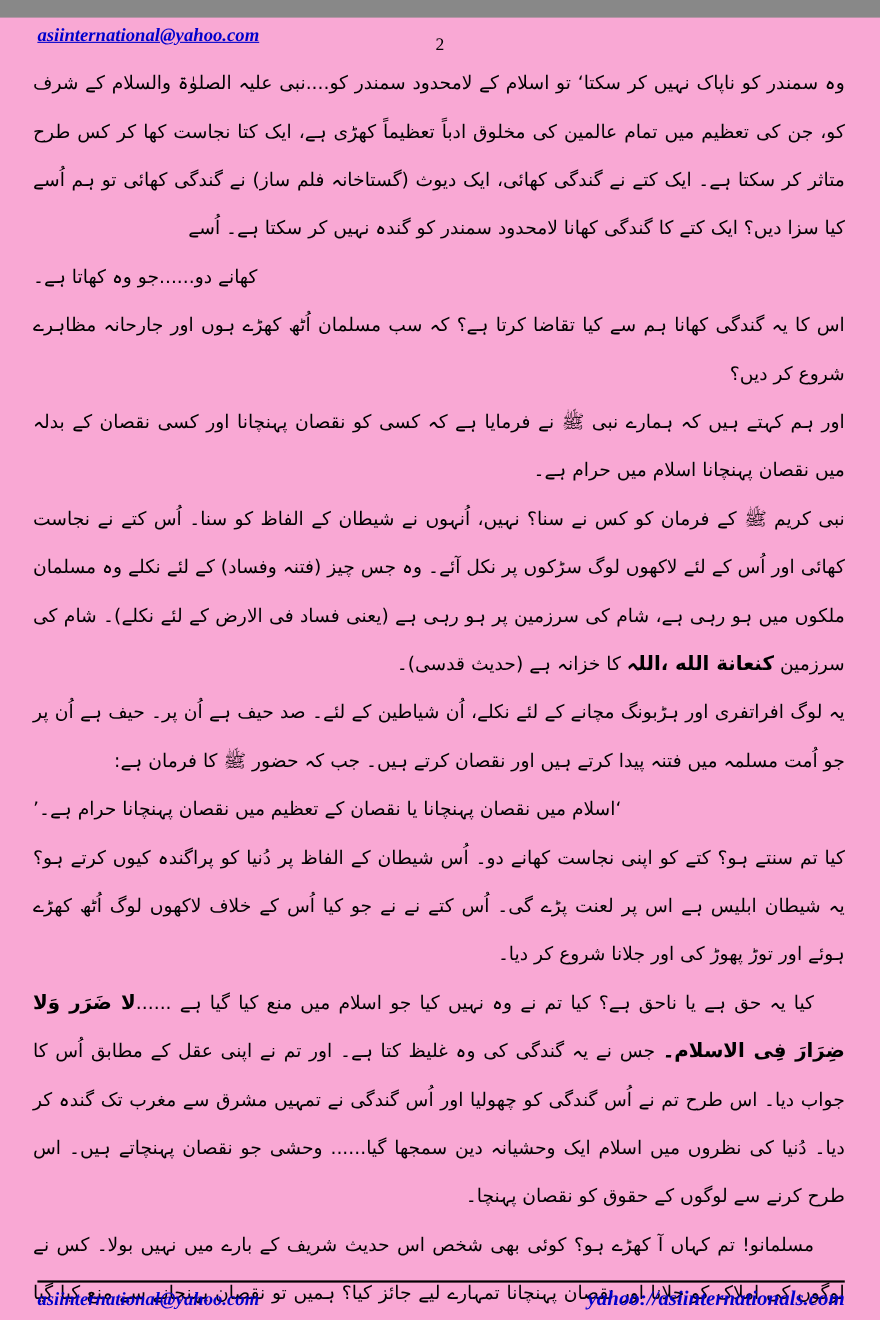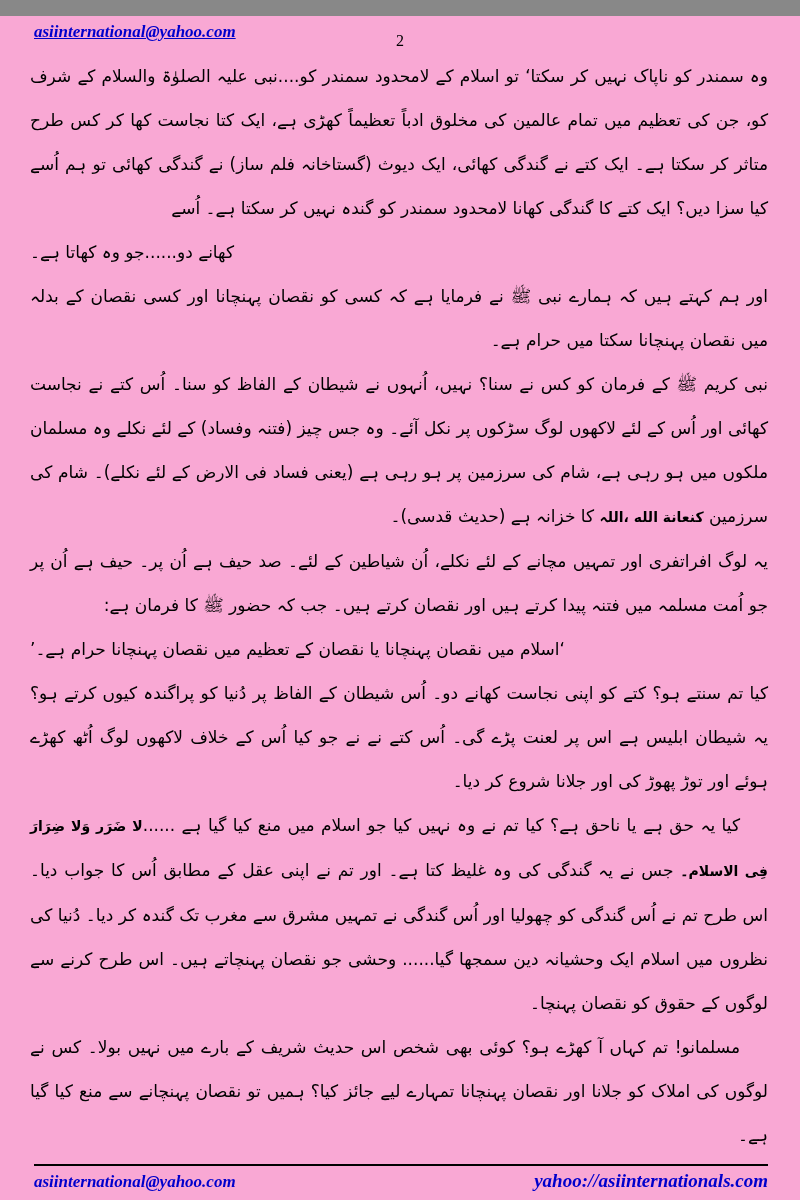--- a/index.html
+++ b/index.html
@@ -34,21 +34,21 @@
     direction:rtl;
     font-size:17px;
     line-height:44px;
     text-align:justify;
   }
   .para{margin:0;padding:0;}
   .para.indent{text-indent:28px;}
   .para.center{text-align:left;}
   .arabic-bold{
     font-weight:bold;
-    font-size:14px;
+    font-size:18px;
   }
   
   .footer{
     position:absolute;left:34px;right:32px;bottom:24px;
   }
   .footer-rule{
     border:none;
     border-top:2px solid #000;
     margin:0 0 4px 0;
   }
@@ -78,26 +78,27 @@
   <a class="header-email">asiinternational@yahoo.com</a>
 
   <div class="page-number">2</div>
 
   <div class="body">
 
     <p class="para">وہ سمندر کو ناپاک نہیں کر سکتا‘  تو اسلام کے لامحدود سمندر کو....نبی علیہ الصلوٰۃ والسلام کے شرف کو، جن کی تعظیم میں تمام عالمین کی مخلوق ادباً تعظیماً کھڑی ہے،  ایک کتا نجاست کھا کر کس طرح متاثر کر سکتا ہے۔  ایک کتے نے گندگی کھائی، ایک دیوث (گستاخانہ فلم ساز) نے گندگی کھائی تو ہم اُسے کیا سزا دیں؟  ایک کتے کا گندگی کھانا لامحدود سمندر کو گندہ نہیں کر سکتا ہے۔  اُسے</p>
 
     <p class="para center">کھانے دو......جو وہ کھاتا ہے۔</p>
 
+    <p class="para">اس کا یہ گندگی کھانا ہم سے کیا تقاضا کرتا ہے؟   کہ سب مسلمان اُٹھ کھڑے ہوں اور جارحانہ مظاہرے شروع کر دیں؟</p>
 
-    <p class="para">اور ہم کہتے ہیں کہ ہمارے نبی ﷺ نے فرمایا ہے کہ کسی کو نقصان پہنچانا اور کسی نقصان کے بدلہ میں نقصان پہنچانا سکتا میں حرام ہے۔</p>
+    <p class="para">اور ہم کہتے ہیں کہ ہمارے نبی ﷺ نے فرمایا ہے کہ کسی کو نقصان پہنچانا اور کسی نقصان کے بدلہ میں نقصان پہنچانا اسلام میں حرام ہے۔</p>
 
     <p class="para"><span>نبی کریم ﷺ کے فرمان کو کس نے سنا؟   نہیں،  اُنہوں نے شیطان کے الفاظ کو سنا۔  اُس کتے نے نجاست کھائی اور اُس کے لئے لاکھوں لوگ سڑکوں پر نکل آئے۔  وہ جس چیز (فتنہ وفساد) کے لئے نکلے وہ مسلمان ملکوں میں ہو رہی ہے،  شام کی سرزمین پر ہو رہی ہے (یعنی فساد فی الارض کے لئے نکلے)۔  شام کی سرزمین </span><span class="arabic-bold">کنعانة الله ،اللہ</span><span> کا خزانہ ہے (حدیث قدسی)۔</span></p>
 
-    <p class="para">یہ لوگ افراتفری اور تمہیں مچانے کے لئے نکلے، اُن شیاطین کے لئے۔ صد حیف ہے اُن پر۔  حیف ہے اُن پر جو اُمت مسلمہ میں فتنہ پیدا کرتے ہیں اور نقصان کرتے ہیں۔  جب کہ حضور ﷺ کا فرمان ہے:</p>
+    <p class="para">یہ لوگ افراتفری اور ہڑبونگ مچانے کے لئے نکلے، اُن شیاطین کے لئے۔ صد حیف ہے اُن پر۔  حیف ہے اُن پر جو اُمت مسلمہ میں فتنہ پیدا کرتے ہیں اور نقصان کرتے ہیں۔  جب کہ حضور ﷺ کا فرمان ہے:</p>
 
     <p class="para center">‘اسلام میں نقصان پہنچانا یا نقصان کے تعظیم میں نقصان پہنچانا حرام ہے۔’</p>
 
     <p class="para">کیا تم سنتے ہو؟  کتے کو اپنی نجاست کھانے دو۔ اُس شیطان کے الفاظ پر دُنیا کو پراگندہ کیوں کرتے ہو؟  یہ شیطان ابلیس ہے اس پر لعنت پڑے گی۔   اُس کتے نے نے جو کیا اُس کے خلاف لاکھوں لوگ اُٹھ کھڑے ہوئے اور توڑ پھوڑ کی اور جلانا شروع کر دیا۔</p>
 
     <p class="para indent"><span>کیا یہ حق ہے یا ناحق ہے؟   کیا تم نے وہ نہیں کیا جو اسلام میں منع کیا گیا ہے ......</span><span class="arabic-bold">لا ضَرَر وَلا ضِرَارَ فِی الاسلام۔</span><span> جس نے یہ گندگی کی وہ غلیظ کتا ہے۔  اور تم نے اپنی عقل کے مطابق اُس کا جواب دیا۔ اس طرح تم نے اُس گندگی کو چھولیا اور اُس گندگی نے تمہیں مشرق سے مغرب تک گندہ کر دیا۔ دُنیا کی نظروں میں اسلام ایک وحشیانہ دین سمجھا گیا......  وحشی جو نقصان پہنچاتے ہیں۔  اس طرح کرنے سے لوگوں کے حقوق کو نقصان پہنچا۔</span></p>
 
     <p class="para indent">مسلمانو!  تم کہاں آ کھڑے ہو؟   کوئی بھی شخص اس حدیث شریف کے بارے میں نہیں بولا۔   کس نے لوگوں کی املاک کو جلانا اور نقصان پہنچانا تمہارے لیے جائز کیا؟  ہمیں تو نقصان پہنچانے سے منع کیا گیا ہے۔</p>
 
   </div>

